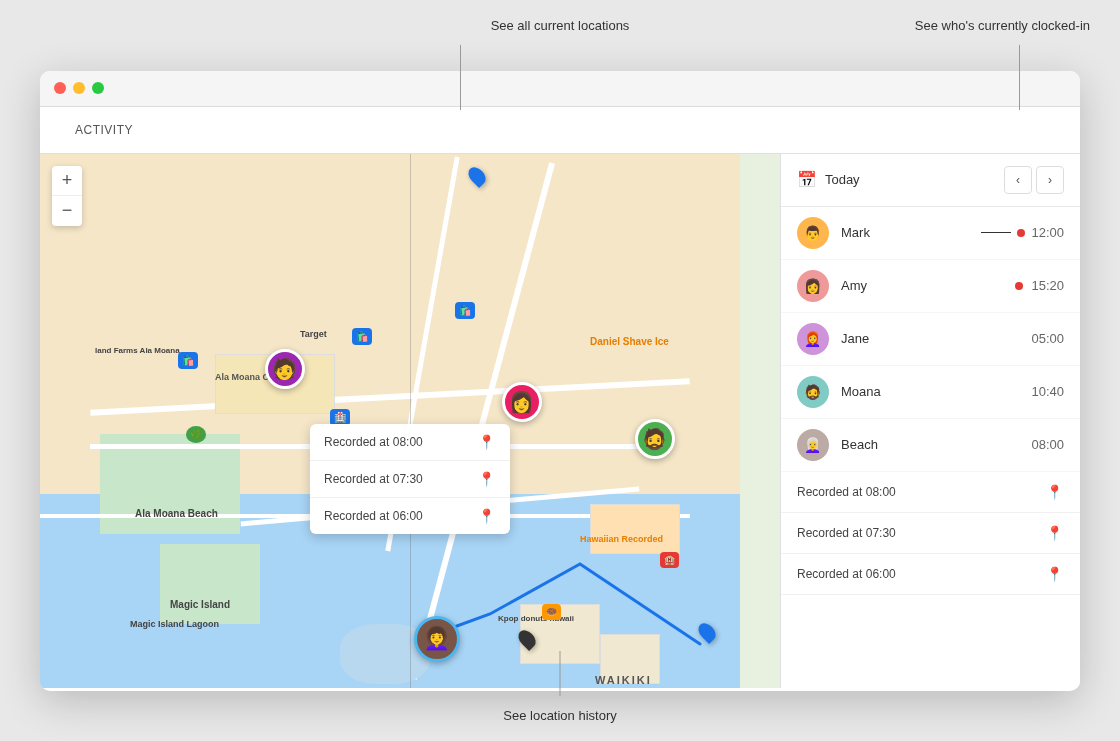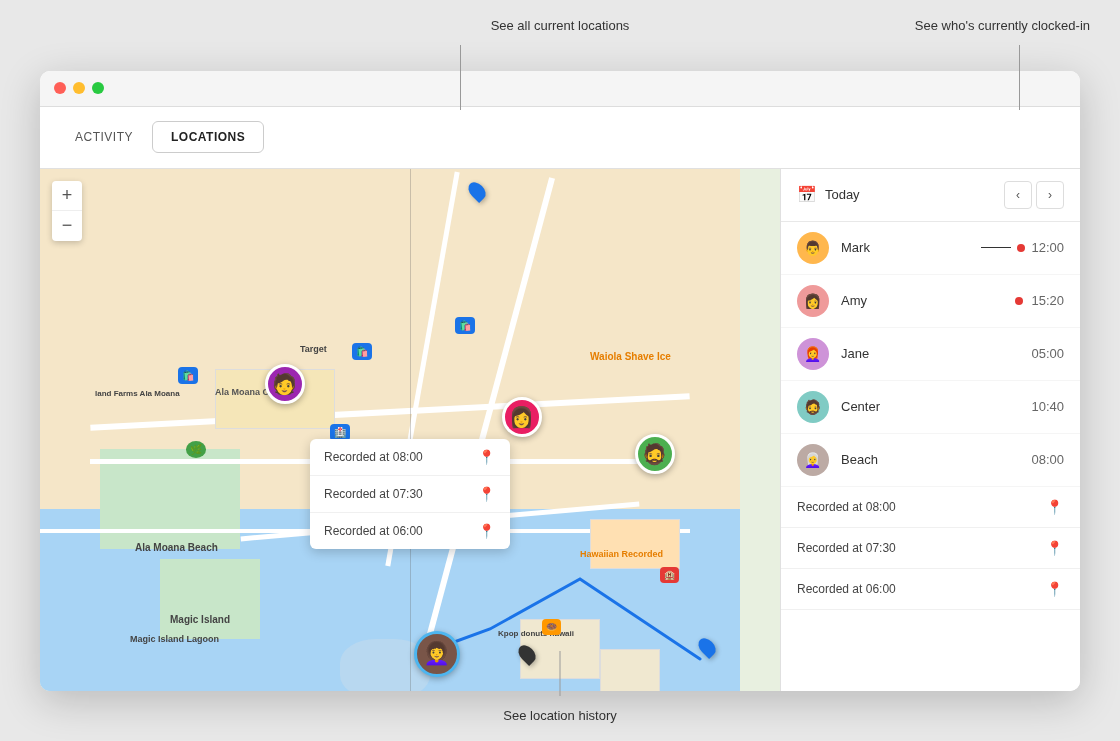--- a/index.html
+++ b/index.html
@@ -61,21 +61,21 @@
     }
     .tl-red { background: #ff5f57; }
     .tl-yellow { background: #ffbd2e; }
     .tl-green { background: #28ca41; }
 
     .tabs {
       display: flex;
       gap: 0;
       padding: 0 16px;
       align-items: center;
-      height: 62px;
+      height: 47px;
       background: #fff;
       border-bottom: 1px solid #e0e0e0;
     }
     .tab {
       padding: 8px 18px;
       border-radius: 6px;
       font-size: 12px;
       font-weight: 500;
       cursor: pointer;
       color: #555;
@@ -357,21 +357,20 @@
 <div class="window">
 
   <div class="titlebar">
     <div class="traffic-light tl-red"></div>
     <div class="traffic-light tl-yellow"></div>
     <div class="traffic-light tl-green"></div>
   </div>
 
   <div class="tabs">
     <div class="tab">ACTIVITY</div>
-    <div class="tab active">Locations</div>
   </div>
 
   <div class="content-area">
 
     <div class="map-side">
       <div class="map-bg">
 
         <div class="map-water" style="left:0;top:320px;width:700px;height:220px;"></div>
         <div class="map-water" style="left:0;top:400px;width:400px;height:140px;"></div>
 
@@ -392,32 +391,32 @@
         <div class="map-building" style="left:560px;top:480px;width:60px;height:50px;background:#f0e8d0;"></div>
         <div class="map-building" style="left:550px;top:350px;width:90px;height:50px;background:#ffe0b2;"></div>
 
         <div style="position:absolute;left:300px;top:470px;width:90px;height:60px;background:#b8d8f0;border-radius:40%;z-index:1;"></div>
 
         <svg style="position:absolute;top:0;left:0;width:100%;height:100%;z-index:6;pointer-events:none;">
           <polyline points="395,480 450,460 540,410 660,490" stroke="#1a73e8" stroke-width="3" fill="none" stroke-linecap="round"></polyline>
         </svg>
 
         <div class="map-label" style="left:175px;top:218px;font-size:9px;color:#555;">Ala Moana Center</div>
-        <div class="map-label" style="left:95px;top:373px;">Ala Moana Beach</div>
+        <div class="map-label" style="left:95px;top:354px;">Ala Moana Beach</div>
         <div class="map-label" style="left:130px;top:445px;">Magic Island</div>
         <div class="map-label" style="left:90px;top:465px;font-size:9px;">Magic Island Lagoon</div>
 
         <div class="map-label" style="left:320px;top:495px;font-size:9px;">Hilton Lagoon</div>
-        <div class="map-label" style="left:550px;top:182px;color:#e67e00;font-weight:700;font-size:10px;">Waiola Shave Ice</div>
+        <div class="map-label" style="left:550px;top:182px;color:#e67e00;font-weight:700;font-size:10px;">Daniel Shave Ice</div>
         <div class="map-label" style="left:540px;top:380px;color:#e67e00;font-size:9px;">Hawaiian Recorded</div>
         <div class="map-label" style="left:458px;top:460px;font-size:8px;">Kpop donuts hawaii</div>
 
         <div class="map-label" style="left:555px;top:520px;font-weight:700;font-size:11px;color:#555;letter-spacing:2px;">WAIKIKI</div>
         <div class="map-label" style="left:260px;top:175px;font-size:9px;">Target</div>
-        <div class="map-label" style="left:55px;top:192px;font-size:8px;margin-top:28px;">land Farms Ala Moana</div>
+        <div class="map-label" style="left:55px;top:192px;font-size:8px;">land Farms Ala Moana</div>
 
         <div class="map-marker" style="left:225px;top:195px;z-index:15;">
           <div class="avatar-marker" style="background:#9c27b0;border-color:#fff;">
             <span style="font-size:20px;">🧑</span>
           </div>
         </div>
 
         <div class="map-marker" style="left:595px;top:265px;z-index:15;">
           <div class="avatar-marker" style="background:#4caf50;border-color:#fff;">
             <span style="font-size:20px;">🧔</span>
@@ -516,21 +515,21 @@
       </div>
 
       <div class="member-item">
         <div class="member-avatar" style="background:#ce93d8;">👩‍🦰</div>
         <span class="member-name">Jane</span>
         <span class="member-time">05:00</span>
       </div>
 
       <div class="member-item">
         <div class="member-avatar" style="background:#80cbc4;">🧔</div>
-        <span class="member-name">Center</span>
+        <span class="member-name">Moana</span>
         <span class="member-time">10:40</span>
       </div>
 
       <div class="member-item">
         <div class="member-avatar" style="background:#bcaaa4;">👩‍🦳</div>
         <span class="member-name">Beach</span>
         <span class="member-time">08:00</span>
       </div>
 
       <div class="recorded-item">

